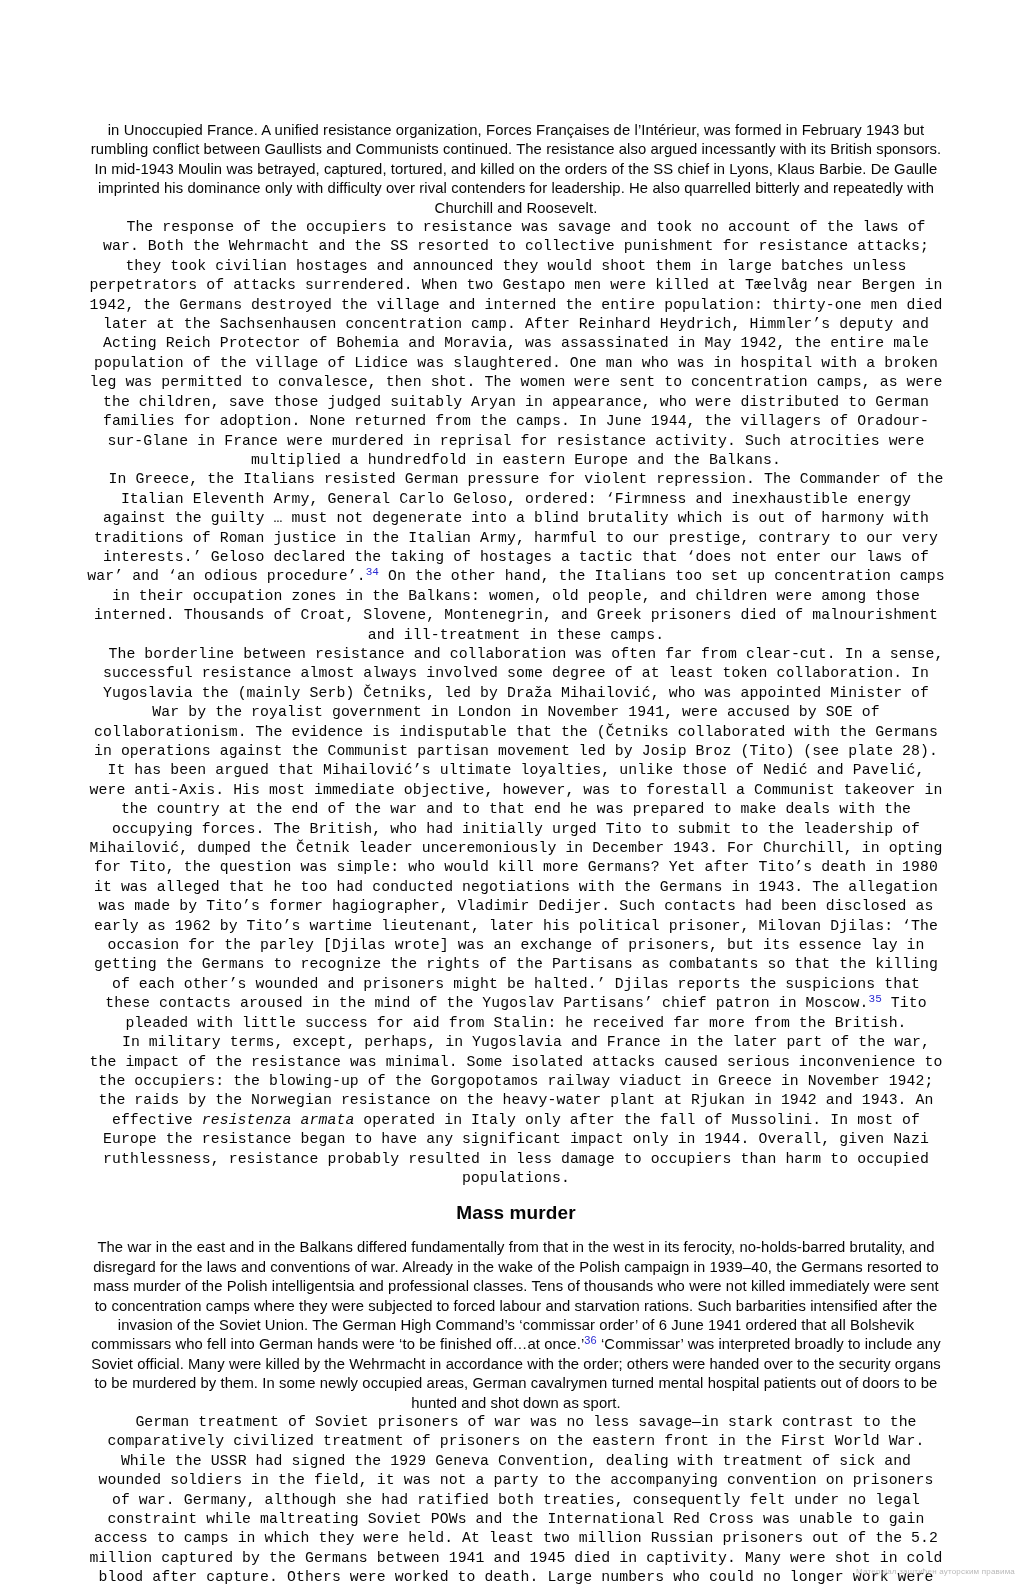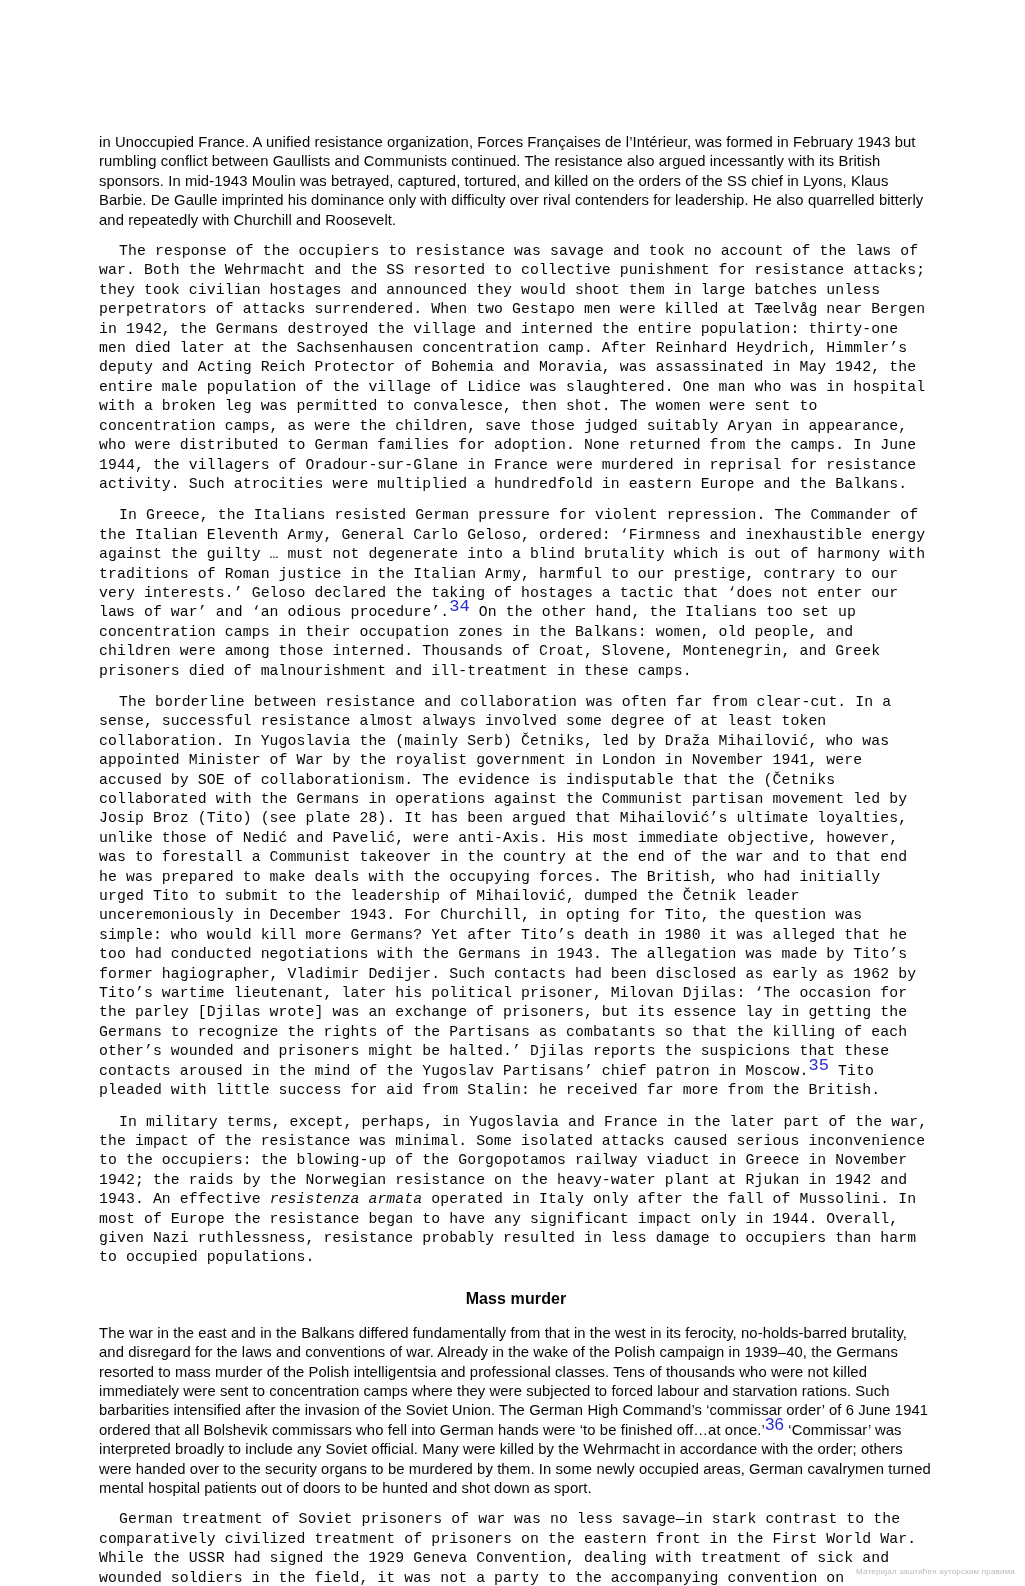--- a/index.html
+++ b/index.html
@@ -24,38 +24,39 @@
     position: absolute;
     left: 87px;
     top: 121px;
     width: 858px;
     font-size: 14.8px;
     line-height: 19.4px;
     text-align: left;
     letter-spacing: 0.1px;
   }
   .para {
-    margin: 12px;
+    margin: 0;
     padding: 0;
+    text-align: center;
   }
   .para.indent {
     text-indent: 20px;
     font-family: Liberation Mono, monospace;
   }
   .section-heading {
-    font-size: 16px;
+    font-size: 19px;
     line-height: 24px;
     font-weight: bold;
     text-align: center;
-    margin: 19px 0 13px 0;
+    margin: 13px 0 13px 0;
   }
   .footnote-ref {
     color: var(--link-color, #2b2bd2);
     text-decoration: none;
-    font-size: 17px;
+    font-size: 11px;
     position: relative;
     top: -5px;
     line-height: 0;
   }
   em.italic-run {
     font-style: italic;
   }
   .watermark {
     position: absolute;
     right: 10px;

